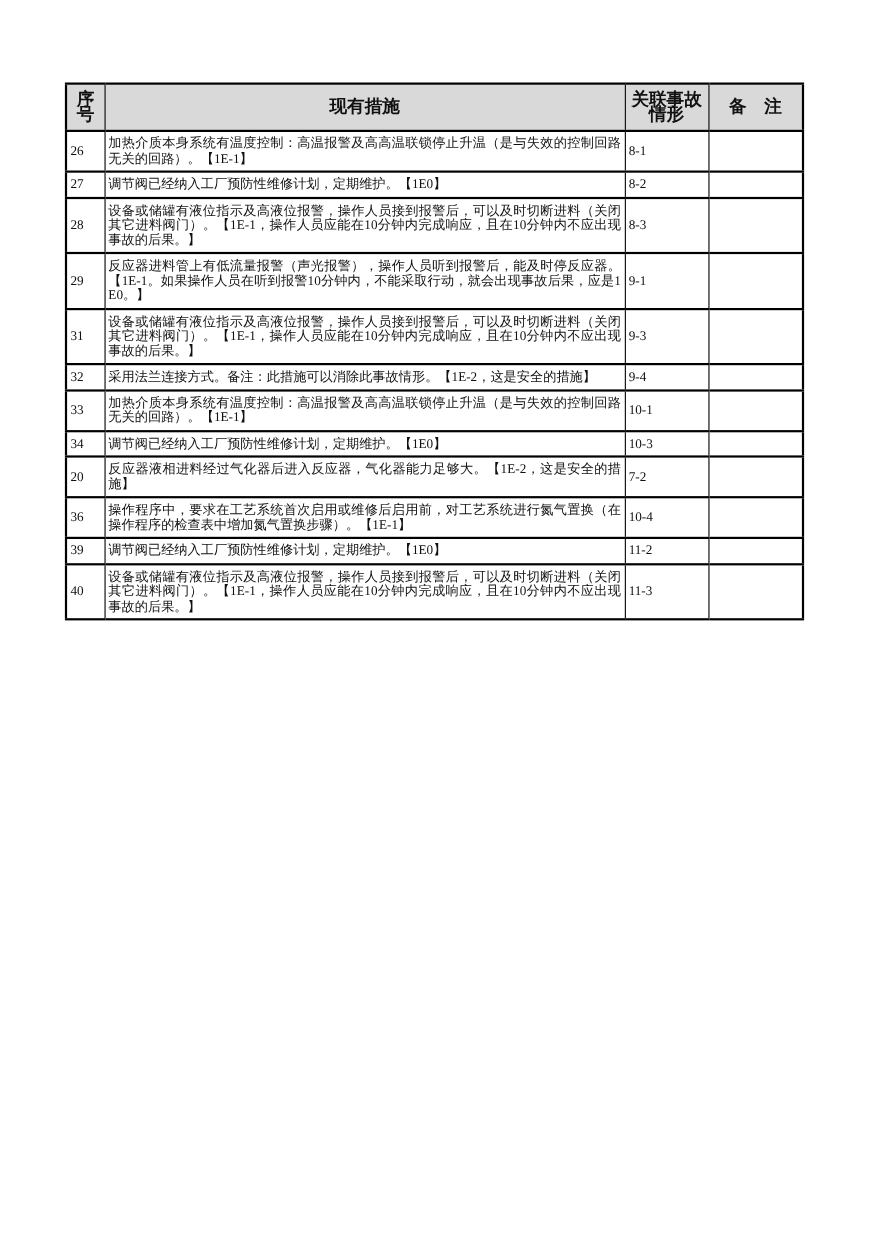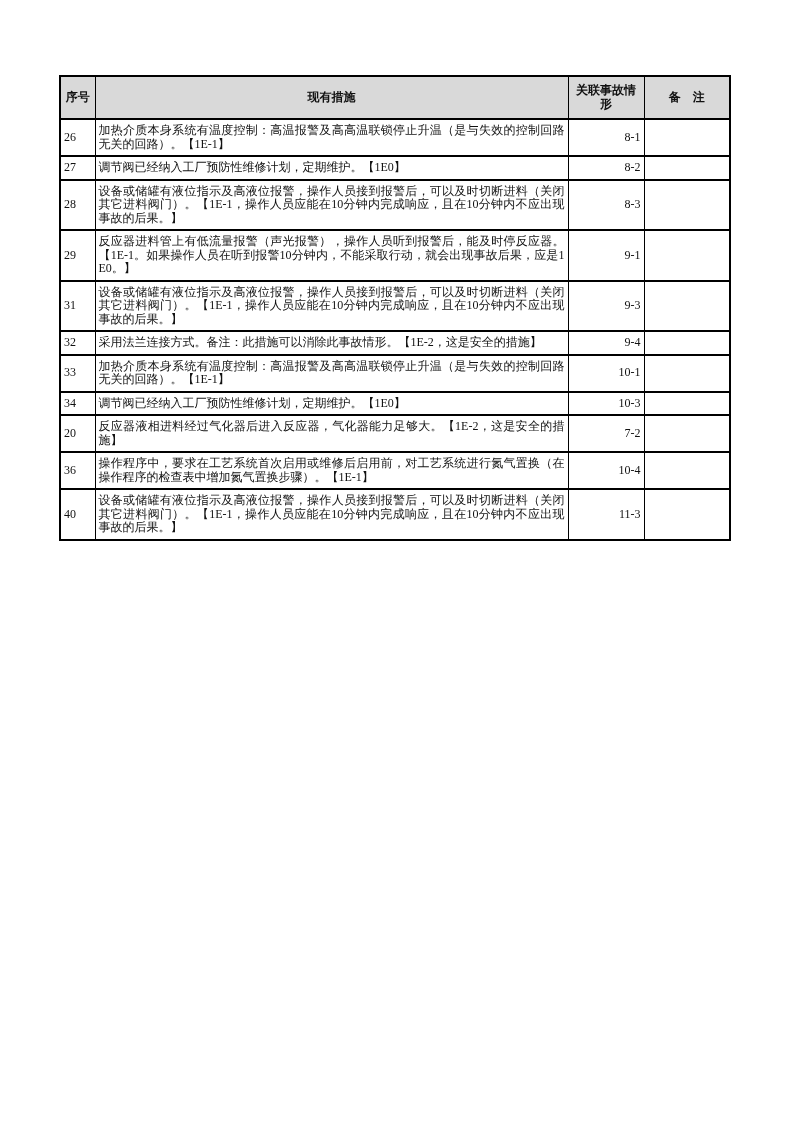--- a/index.html
+++ b/index.html
@@ -39,36 +39,36 @@
     line-height: 13.5px;
     vertical-align: middle;
     word-break: break-all;
     overflow-wrap: anywhere;
   }
   table.measures thead th {
     background: #d9d9d9;
     font-weight: bold;
     text-align: center;
     padding: 7px 2px;
-    font-size: 12px;
+    font-size: 16px;
   }
   table.measures td {
     padding: 4px 3px;
   }
   td.c-num {
   }
   td.c-measure {
     text-align: justify;
     text-justify: inter-ideograph;
     padding-left: 4px;
     padding-right: 3px;
     margin-top: 28px;
   }
   td.c-scenario {
-    text-align: right;
+    text-align: left;
   }
   td.c-remark {
     text-align: center;
   }
 </style>
 </head>
 <body>
 
 <div class="page">
   <table class="measures">
@@ -141,20 +141,26 @@
         <td class="c-scenario">7-2</td>
         <td class="c-remark"></td>
       </tr>
       <tr>
         <td class="c-num">36</td>
         <td class="c-measure">操作程序中，要求在工艺系统首次启用或维修后启用前，对工艺系统进行氮气置换（在操作程序的检查表中增加氮气置换步骤）。【1E-1】</td>
         <td class="c-scenario">10-4</td>
         <td class="c-remark"></td>
       </tr>
       <tr>
+        <td class="c-num">39</td>
+        <td class="c-measure">调节阀已经纳入工厂预防性维修计划，定期维护。【1E0】</td>
+        <td class="c-scenario">11-2</td>
+        <td class="c-remark"></td>
+      </tr>
+      <tr>
         <td class="c-num">40</td>
         <td class="c-measure">设备或储罐有液位指示及高液位报警，操作人员接到报警后，可以及时切断进料（关闭其它进料阀门）。【1E-1，操作人员应能在10分钟内完成响应，且在10分钟内不应出现事故的后果。】</td>
         <td class="c-scenario">11-3</td>
         <td class="c-remark"></td>
       </tr>
     </tbody>
   </table>
 </div>
 
 </body></html>

